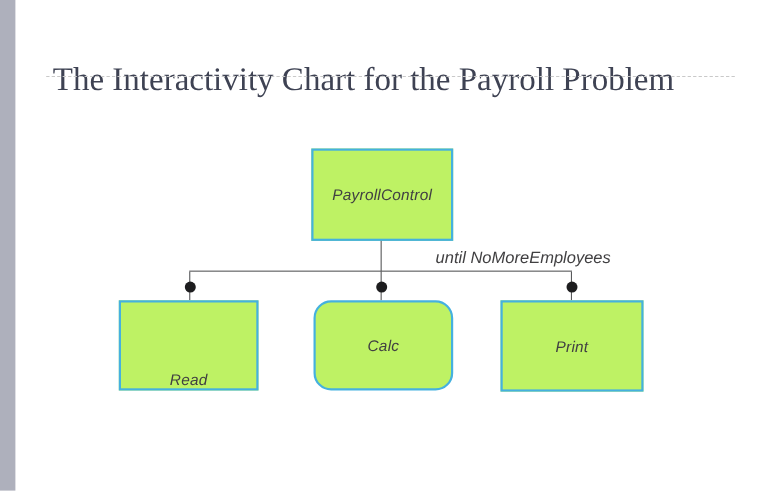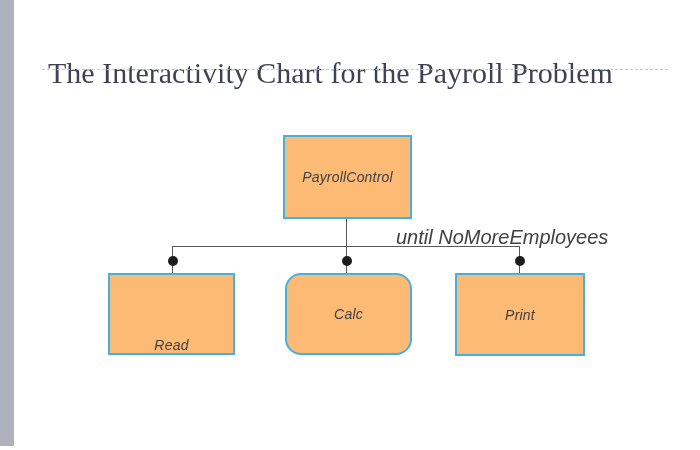--- a/index.html
+++ b/index.html
@@ -16,21 +16,21 @@
     font-family:Liberation Serif, serif;
     font-size:30px;font-weight:400;color:var(--title-text,#3e4253);
     white-space:nowrap;
   }
   .title-underline{
     position:absolute;left:42px;top:69px;width:626px;height:0;
     border-bottom:1px dashed var(--underline,#c9c9c9);
   }
   .diagram{position:absolute;left:0;top:0;width:700px;height:450px;}
   .node{
-    position:absolute;background:#fdba74;
+    position:absolute;background:#bef264;
     border:2px solid var(--node-border,#45b1df);
     box-sizing:border-box;
     display:flex;align-items:center;justify-content:center;
   }
   .node-label{
     font-style:italic;font-size:14px;color:var(--node-text,#414042);
     letter-spacing:.2px;
   }
   .node-root{left:283px;top:135px;width:129px;height:84px;}
   .node-read{left:108px;top:273px;width:127px;height:82px;align-items:flex-end;}
@@ -45,21 +45,21 @@
   .stub-right{left:519px;}
   .dot{
     position:absolute;width:10px;height:10px;border-radius:50%;
     background:var(--dot,#1d1d1f);top:256px;
   }
   .dot-left{left:168px;}
   .dot-mid{left:342px;}
   .dot-right{left:515px;}
   .loop-label{
     position:absolute;left:396px;top:226px;
-    font-style:italic;font-size:20px;color:var(--node-text,#414042);
+    font-style:italic;font-size:15px;color:var(--node-text,#414042);
     white-space:nowrap;
   }
 </style>
 </head>
 <body>
 
 <div class="accent-bar"></div>
 
 <h1 class="slide-title">The Interactivity Chart for the Payroll Problem</h1>
 <div class="title-underline"></div>

